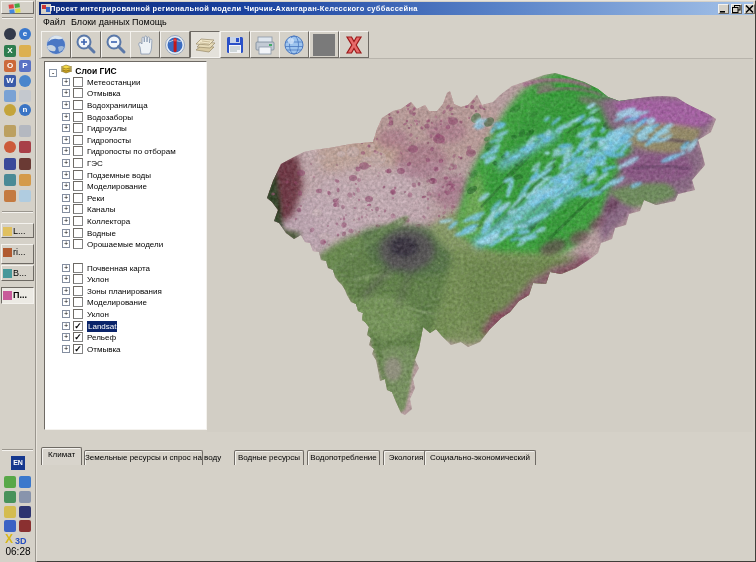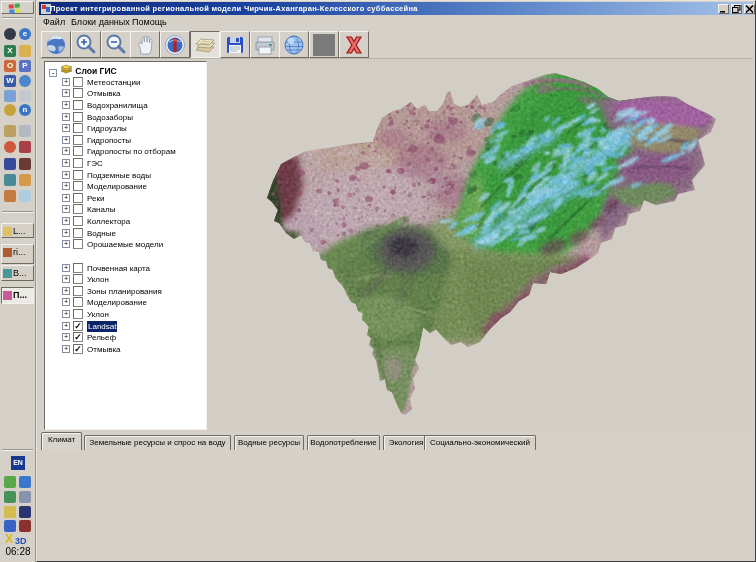--- a/index.html
+++ b/index.html
@@ -61,21 +61,21 @@
 .cbox { position:absolute; left:28px; top:0px; width:10px; height:10px; background:#fff;
   border:1px solid #848484; border-top-color:#6e6a64; border-left-color:#6e6a64;
   font:bold 9px/9px "Liberation Sans",sans-serif; text-align:center; color:#000; }
 .tlab { position:absolute; left:42px; top:0; white-space:nowrap; color:#000; }
 .tlab.sel { background:#0a246a; color:#fff; padding:0 1px; }
 
 
 #map { position:absolute; left:170px; top:58px; filter:blur(0.4px); }
 
 
-#tabbar { position:absolute; left:2px; top:431px; width:714px; height:18px; }
+#tabbar { position:absolute; left:2px; top:446px; width:714px; height:18px; }
 .tab { position:absolute; top:3px; height:15px; background:#d5d1c8;
   border:1px solid #6e6a64; border-bottom:none; border-radius:2px 2px 0 0;
   box-shadow:inset 1px 1px 0 #f4f2ee;
   font:8px/14px "Liberation Sans",sans-serif; text-align:center; color:#000; white-space:nowrap; }
 .tab.act { top:0; height:18px; z-index:2; background:#d8d4cc; }
 
 
 #bpanel { position:absolute; left:2px; top:449px; width:714px; height:109px; background:#d5d1c8;
   border:1px solid; border-color:#f4f2ee #6e6a64 #6e6a64 #f4f2ee; }
 .grn { position:absolute; font:bold 8px/10px "Liberation Sans",sans-serif; color:#007a00; }
@@ -1079,20 +1079,20 @@
  <ellipse cx="403" cy="246" rx="14" ry="10" fill="#342e3c" filter="url(#b2)" opacity="0.9"></ellipse>
  <path d="M398 258 Q380 278 362 296" stroke="#5a4f5a" stroke-width="5" fill="none" filter="url(#b3)" opacity="0.5"></path>
  <path d="M412 262 Q404 286 396 306" stroke="#5a4f5a" stroke-width="4" fill="none" filter="url(#b3)" opacity="0.4"></path>
 
  <rect x="206" y="58" width="546" height="373" filter="url(#noise)" opacity="0.22" fill="#000"></rect>
  <rect x="206" y="58" width="546" height="373" filter="url(#lnoise)" opacity="0.18" fill="#fff"></rect>
 </g>
 </svg>
   <div id="tabbar">
         <div class="tab act" style="left:2px;width:41px">Климат</div>
-<div class="tab" style="left:45px;width:147px">Земельные ресурсы и спрос на воду</div>
+<div class="tab" style="left:45px;width:119px">Земельные ресурсы и спрос на воду</div>
 <div class="tab" style="left:195px;width:70px">Водные ресурсы</div>
 <div class="tab" style="left:268px;width:73px">Водопотребление</div>
 <div class="tab" style="left:344px;width:46px">Экология</div>
 <div class="tab" style="left:385px;width:112px">Социально-экономический</div>
       </div>
 </div>
 
 </div>
 </body></html>

